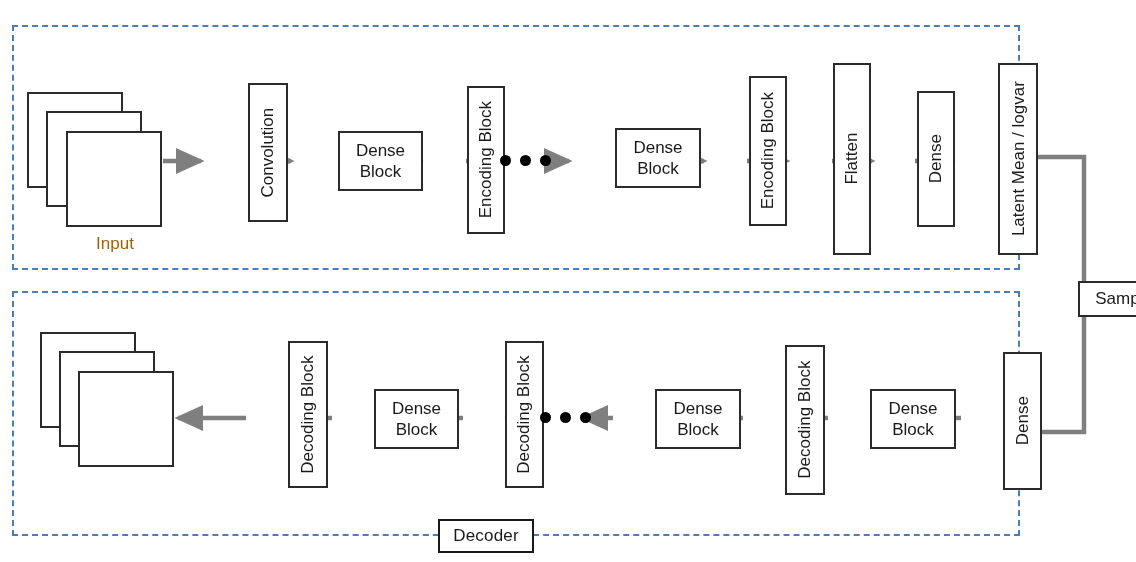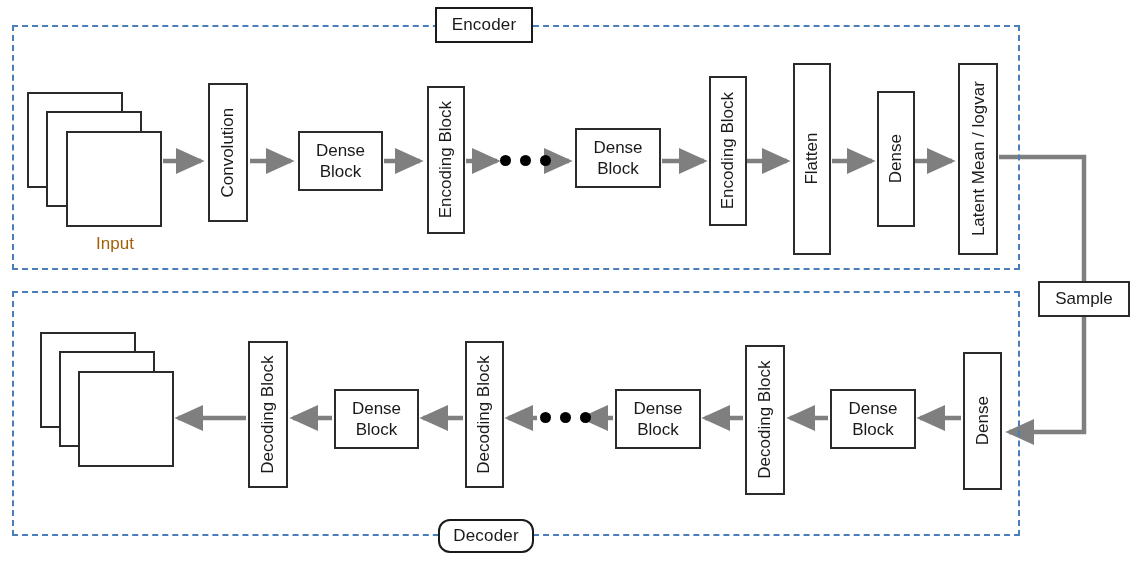--- a/index.html
+++ b/index.html
@@ -45,20 +45,21 @@
     border: 2px solid #2b2b2b;
     background: #ffffff;
     display: flex;
     align-items: center;
     justify-content: center;
     text-align: center;
     font-size: 17px;
     color: #1a1a1a;
     line-height: 1.25;
     white-space: pre-line;
+    margin-left: 40px;
   }
   .node.vert > span {
     display: block;
     transform: rotate(-90deg);
     white-space: nowrap;
     font-size: 17px;
   }
 
   
   .plane {
@@ -138,23 +139,20 @@
       <line x1="613" y1="418" x2="583" y2="418" marker-end="url(#ar-left)"></line>
       <line x1="537" y1="418" x2="508" y2="418" marker-end="url(#ar-left)"></line>
       <line x1="463" y1="418" x2="423" y2="418" marker-end="url(#ar-left)"></line>
       <line x1="332" y1="418" x2="293" y2="418" marker-end="url(#ar-left)"></line>
       <line x1="246" y1="418" x2="178" y2="418" marker-end="url(#ar-left)"></line>
     </g>
   </svg>
 
   <div class="group-box" style="left:12px; top:25px; width:1008px; height:245px;"></div>
 
-  <div class="group-chip" style="left:435px; top:7px; width:98px; height:36px;">
-    <span>Encoder</span>
-  </div>
 
   <div class="plane" style="left:27px; top:92px; width:96px; height:96px; z-index:1;"></div>
   <div class="plane" style="left:46px; top:111px; width:96px; height:96px; z-index:2;"></div>
   <div class="plane" style="left:66px; top:131px; width:96px; height:96px; z-index:3;"></div>
   <div class="caption" style="left:40px; top:233px; width:150px;">Input</div>
 
   <div class="node vert" style="left:208px; top:83px; width:40px; height:139px;">
     <span>Convolution</span>
   </div>
 
@@ -193,21 +191,21 @@
   <div class="node vert" style="left:958px; top:63px; width:40px; height:192px;">
     <span>Latent Mean / logvar</span>
   </div>
 
   <div class="node" style="left:1038px; top:281px; width:92px; height:36px; z-index:5;">
     <span>Sample</span>
   </div>
 
   <div class="group-box" style="left:12px; top:291px; width:1008px; height:245px;"></div>
 
-  <div class="group-chip" style="left:438px; top:519px; width:96px; height:34px;border-radius:12px;">
+  <div class="group-chip" style="left:438px; top:519px; width:96px; height:34px;">
     <span>Decoder</span>
   </div>
 
   <div class="plane" style="left:40px; top:332px; width:96px; height:96px; z-index:1;"></div>
   <div class="plane" style="left:59px; top:351px; width:96px; height:96px; z-index:2;"></div>
   <div class="plane" style="left:78px; top:371px; width:96px; height:96px; z-index:3;"></div>
 
   <div class="node vert" style="left:248px; top:341px; width:40px; height:147px;">
     <span>Decoding Block</span>
   </div>

